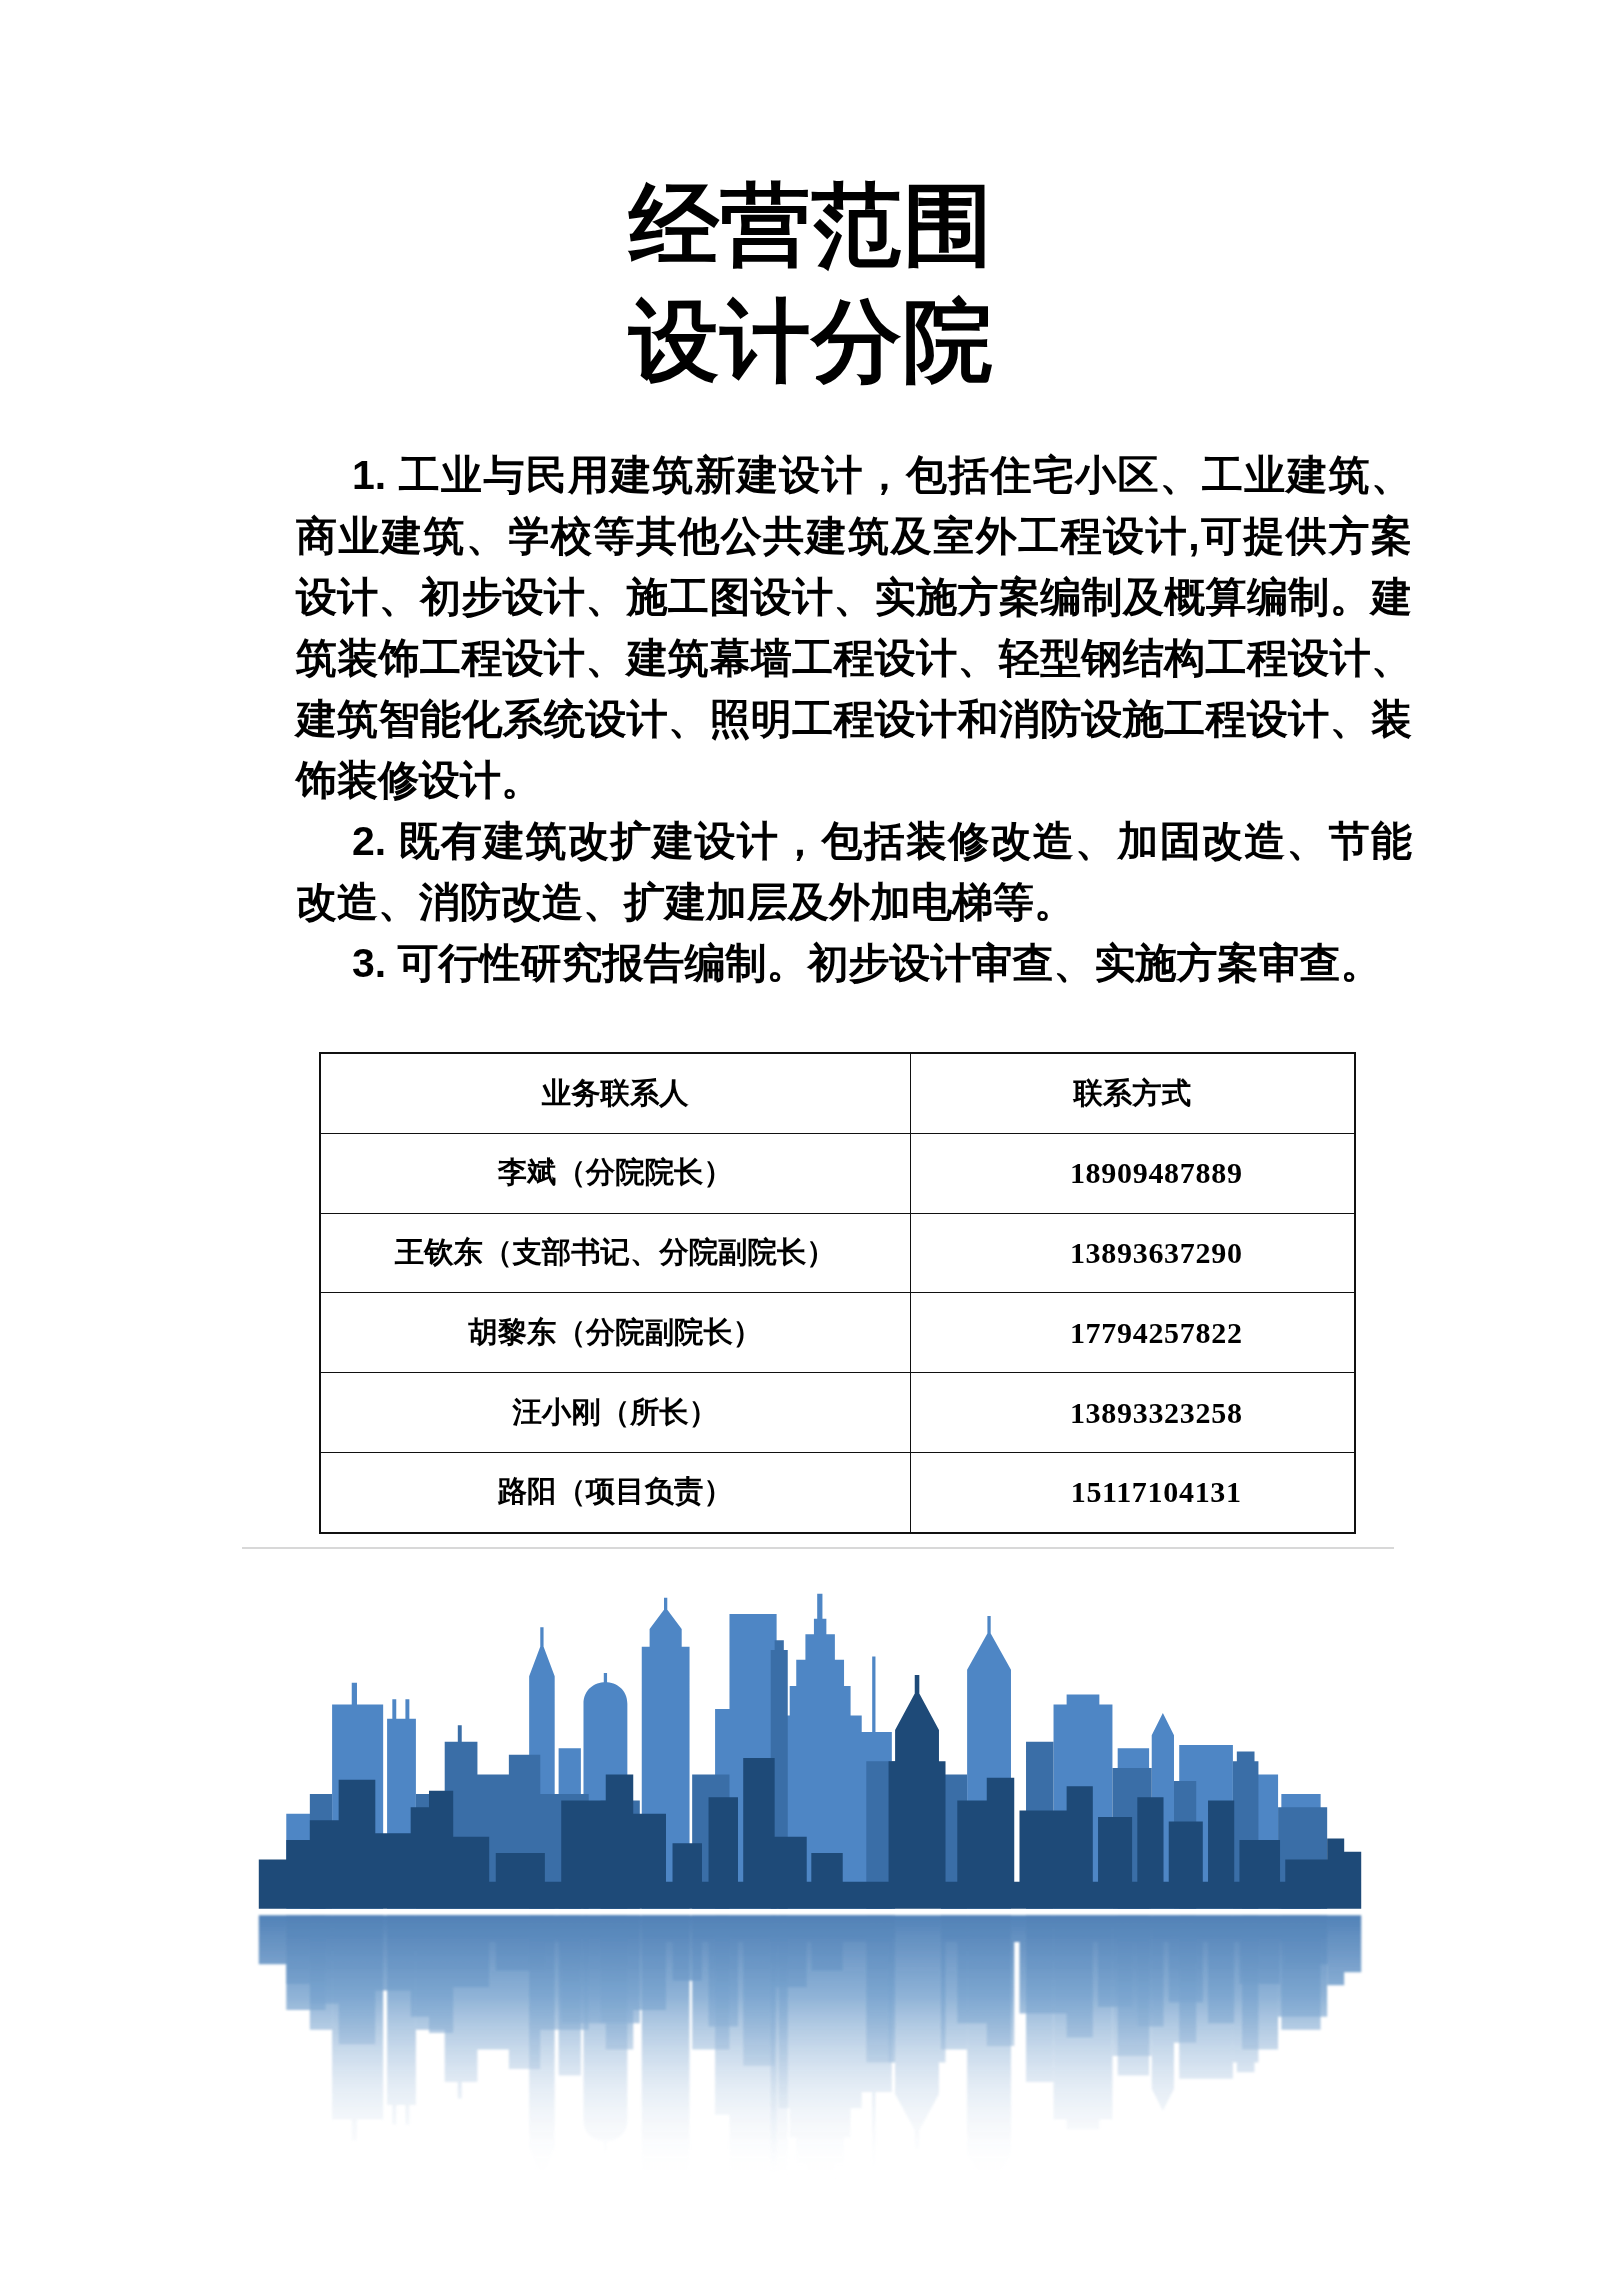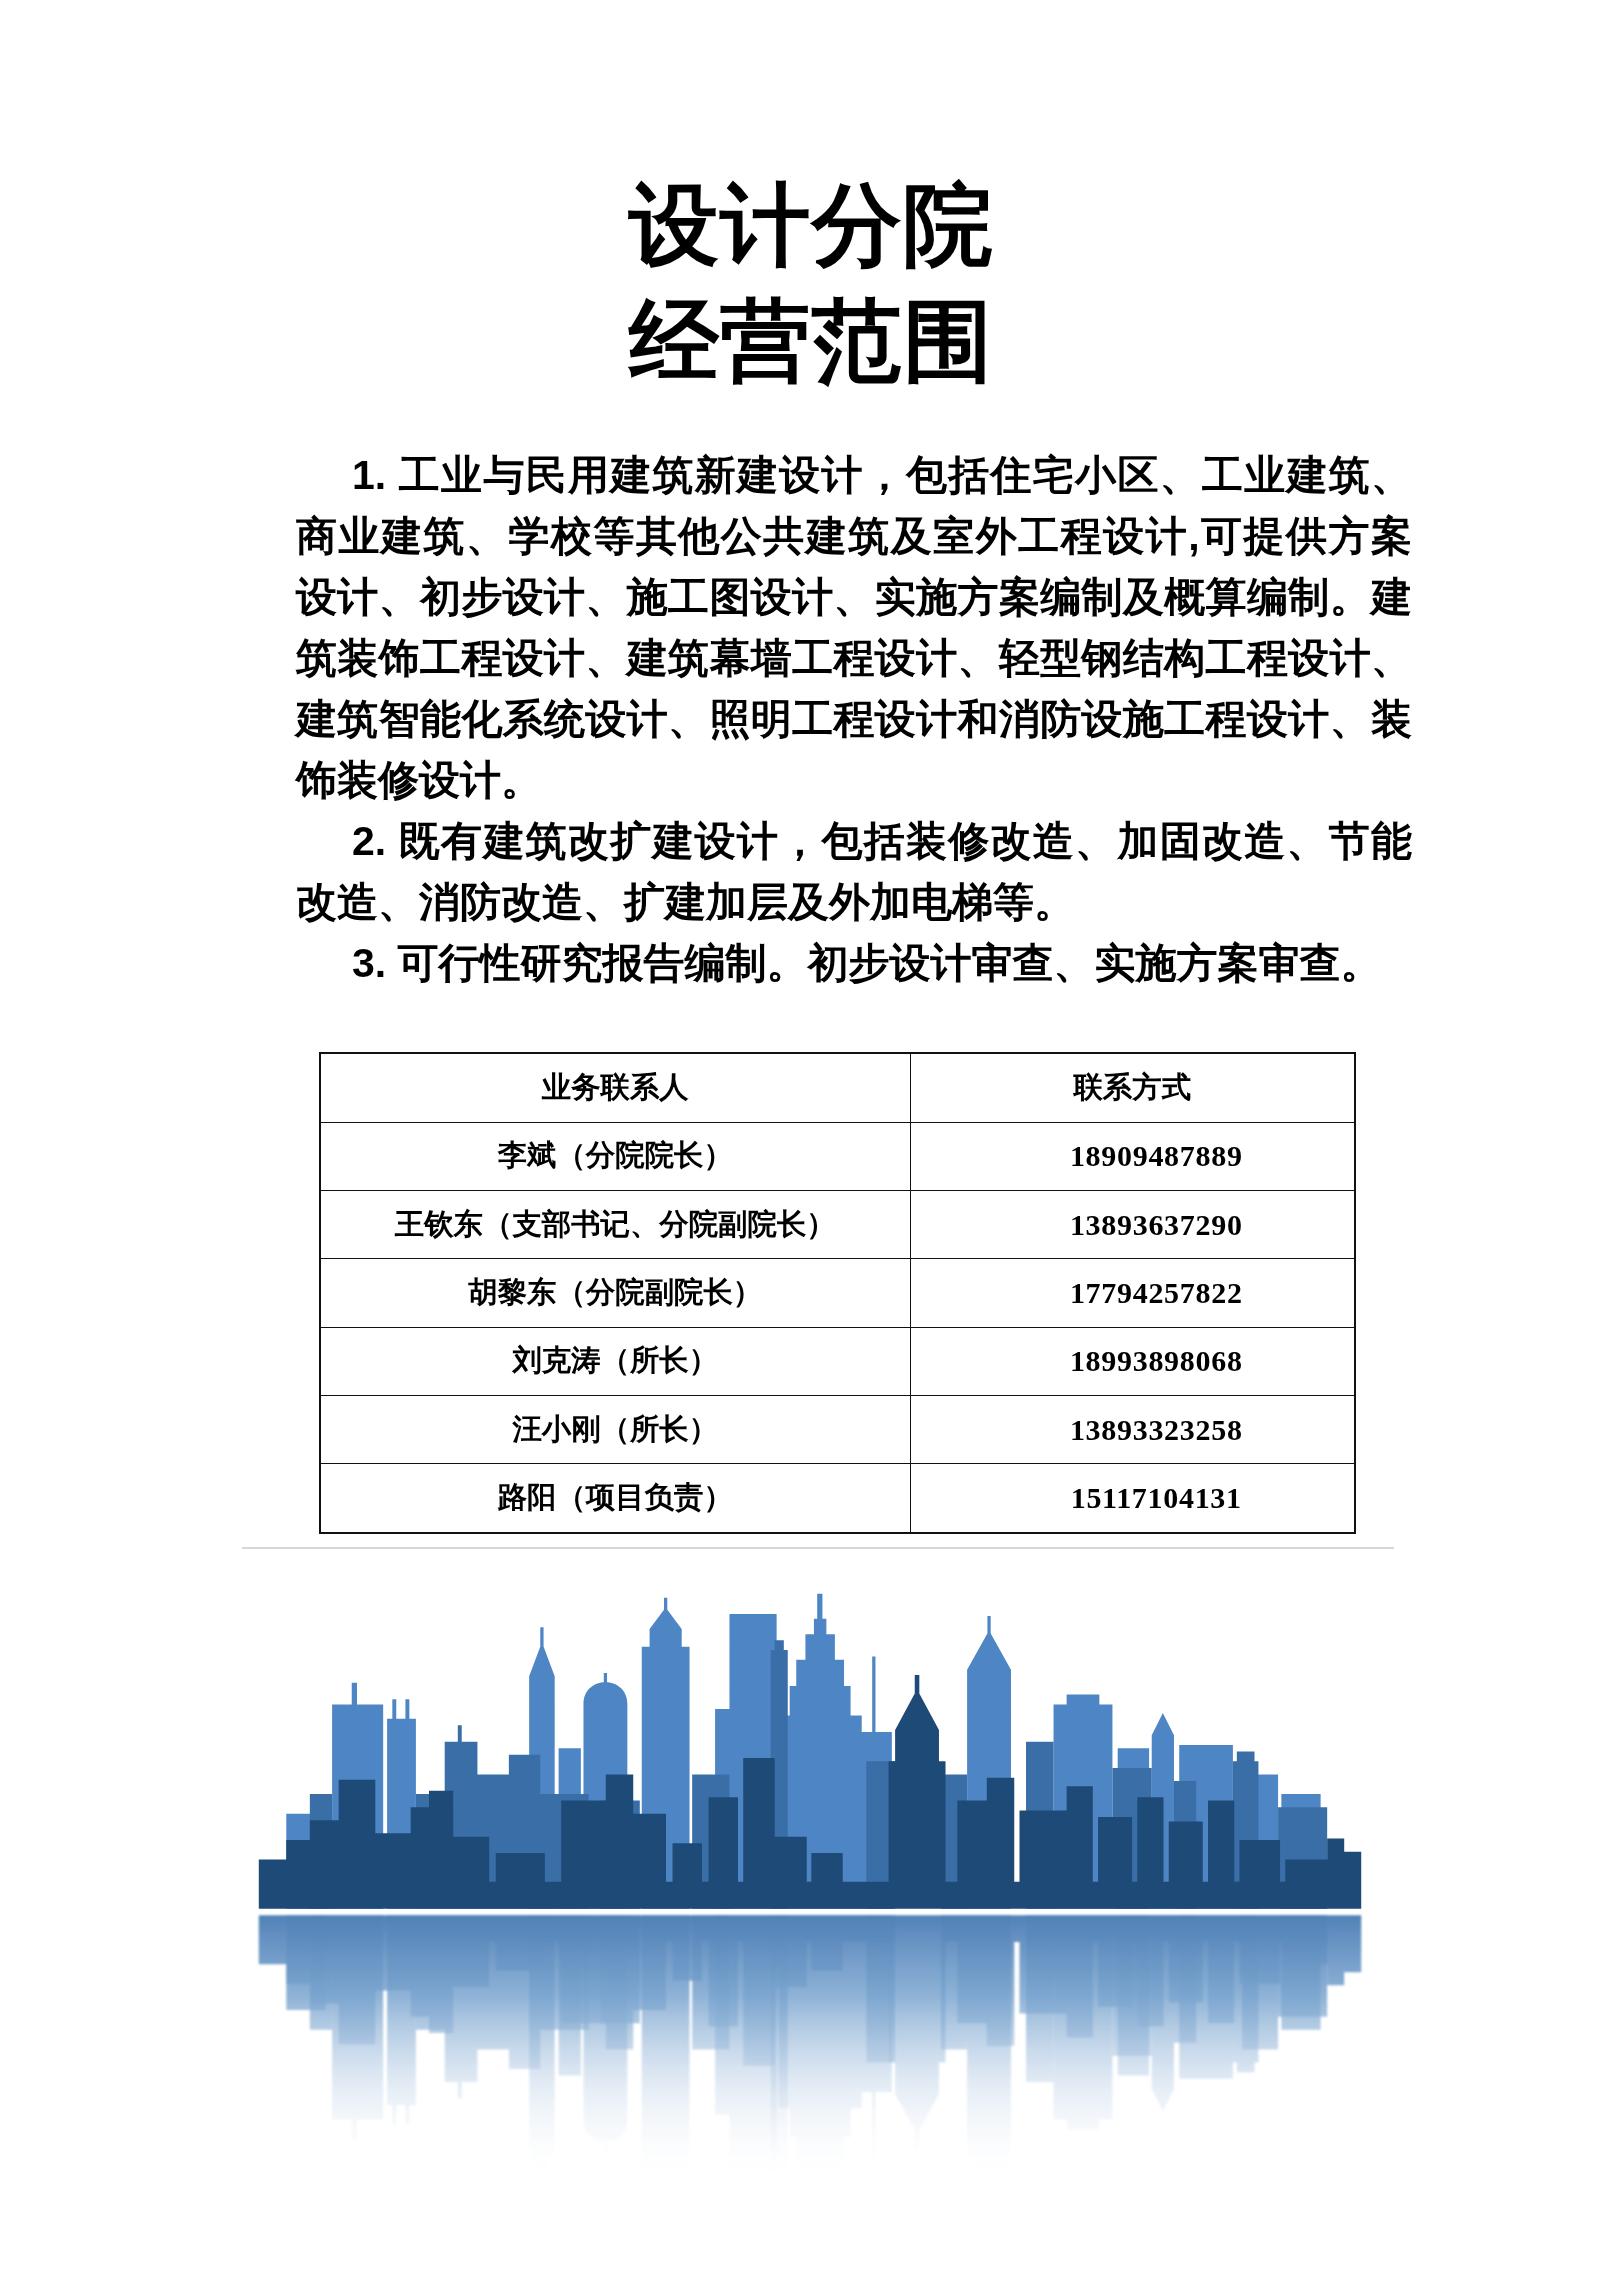--- a/index.html
+++ b/index.html
@@ -41,22 +41,22 @@
   .skyline{
     position:absolute;top:1578px;left:247px;width:1126px;height:622px;
   }
 </style>
 </head>
 <body>
 
 <div class="page">
 
   <div class="title">
+    <div>经营范围</div>
     <div>设计分院</div>
-    <div>经营范围</div>
   </div>
 
   <div class="bodytext">
     <p>1. 工业与民用建筑新建设计，包括住宅小区、工业建筑、商业建筑、学校等其他公共建筑及室外工程设计,可提供方案设计、初步设计、施工图设计、实施方案编制及概算编制。建筑装饰工程设计、建筑幕墙工程设计、轻型钢结构工程设计、建筑智能化系统设计、照明工程设计和消防设施工程设计、装饰装修设计。</p>
     <p>2. 既有建筑改扩建设计，包括装修改造、加固改造、节能改造、消防改造、扩建加层及外加电梯等。</p>
     <p>3. 可行性研究报告编制。初步设计审查、实施方案审查。</p>
   </div>
 
   <table class="contact">
     <colgroup>
@@ -72,24 +72,20 @@
         <td>李斌（分院院长）</td>
         <td class="phone">18909487889</td>
       </tr>
       <tr>
         <td>王钦东（支部书记、分院副院长）</td>
         <td class="phone">13893637290</td>
       </tr>
       <tr>
         <td>胡黎东（分院副院长）</td>
         <td class="phone">17794257822</td>
-      </tr>
-      <tr>
-        <td>刘克涛（所长）</td>
-        <td class="phone">18993898068</td>
       </tr>
       <tr>
         <td>汪小刚（所长）</td>
         <td class="phone">13893323258</td>
       </tr>
       <tr>
         <td>路阳（项目负责）</td>
         <td class="phone">15117104131</td>
       </tr>
     </tbody>

